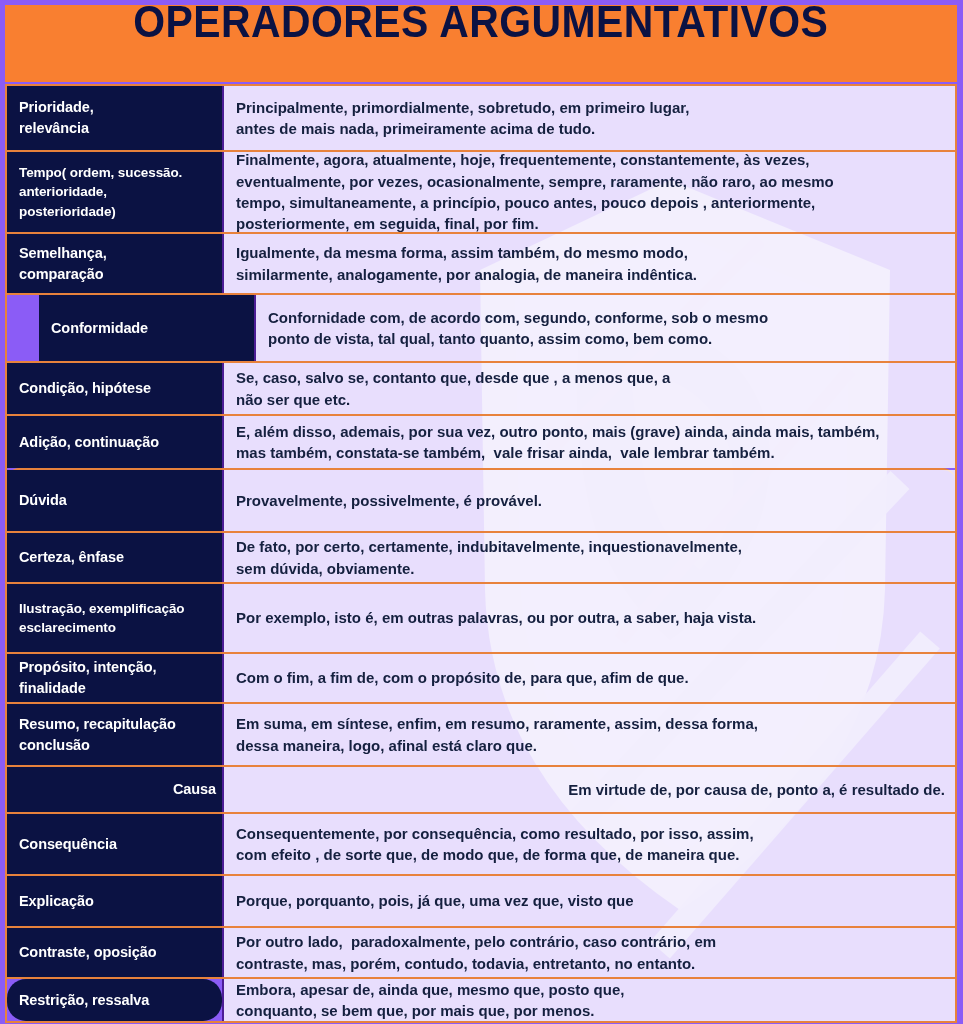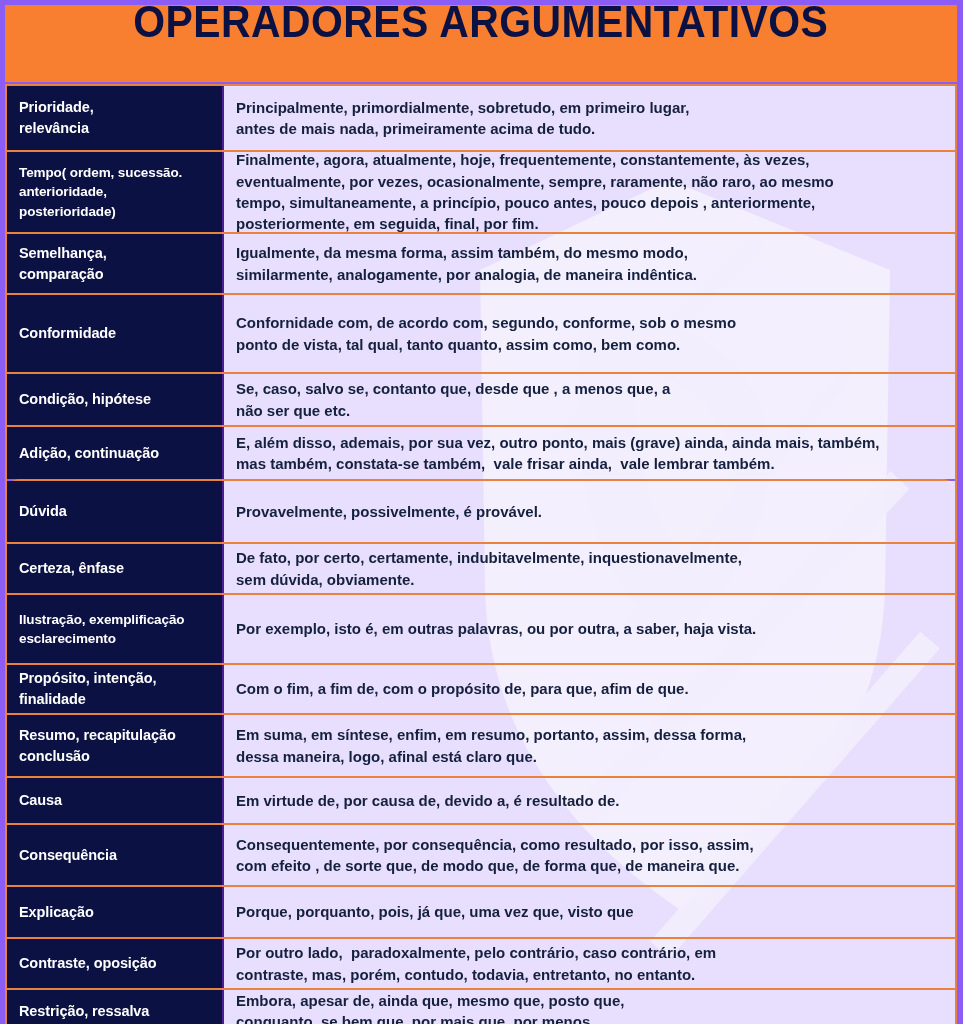--- a/index.html
+++ b/index.html
@@ -119,29 +119,29 @@
     justify-content: center;
     border-left: 2px solid #4c1d95;
     font-weight: 600;
   }
   .ops-cell .line { white-space: pre-wrap; }
 
   
   .h1  { height: 66px; }
   .h2  { height: 82px; }
   .h3  { height: 61px; }
-  .h4  { height: 79px; }
+  .h4  { height: 68px; padding-left: 32px; }
   .h5  { height: 53px; }
   .h6  { height: 54px; }
   .h7  { height: 63px; border-radius: 12px; }
   .h8  { height: 51px; }
   .h9  { height: 70px; }
   .h10 { height: 50px; }
   .h11 { height: 63px; }
-  .h12 { height: 47px; }
+  .h12 { height: 47px; text-align: right; }
   .h13 { height: 62px; }
   .h14 { height: 52px; }
   .h15 { height: 51px; }
   .h16 { height: 44px; }
 </style>
 </head>
 <body>
 
 <div id="poster">
 
@@ -252,29 +252,29 @@
 finalidade</div>
       <div class="ops-cell">
         <div class="line">Com o fim, a fim de, com o propósito de, para que, afim de que.</div>
       </div>
     </div>
 
     <div class="row h11">
       <div class="cat-cell" style="white-space: pre-line;">Resumo, recapitulação
 conclusão</div>
       <div class="ops-cell">
-        <div class="line">Em suma, em síntese, enfim, em resumo, portanto, assim, dessa forma,</div>
+        <div class="line">Em suma, em síntese, enfim, em resumo, raramente, assim, dessa forma,</div>
         <div class="line">dessa maneira, logo, afinal está claro que.</div>
       </div>
     </div>
 
     <div class="row h12">
       <div class="cat-cell" style="white-space: pre-line;">Causa</div>
       <div class="ops-cell">
-        <div class="line">Em virtude de, por causa de, devido a, é resultado de.</div>
+        <div class="line">Em virtude de, por causa de, ponto a, é resultado de.</div>
       </div>
     </div>
 
     <div class="row h13">
       <div class="cat-cell" style="white-space: pre-line;">Consequência</div>
       <div class="ops-cell">
         <div class="line">Consequentemente, por consequência, como resultado, por isso, assim,</div>
         <div class="line">com efeito , de sorte que, de modo que, de forma que, de maneira que.</div>
       </div>
     </div>
@@ -288,21 +288,21 @@
 
     <div class="row h15">
       <div class="cat-cell" style="white-space: pre-line;">Contraste, oposição</div>
       <div class="ops-cell">
         <div class="line">Por outro lado,  paradoxalmente, pelo contrário, caso contrário, em</div>
         <div class="line">contraste, mas, porém, contudo, todavia, entretanto, no entanto.</div>
       </div>
     </div>
 
     <div class="row h16">
-      <div class="cat-cell" style="white-space: pre-line;">Restrição, ressalva</div>
+      <div class="cat-cell" style="white-space: pre-line; border-radius: 19px;">Restrição, ressalva</div>
       <div class="ops-cell">
         <div class="line">Embora, apesar de, ainda que, mesmo que, posto que,</div>
         <div class="line">conquanto, se bem que, por mais que, por menos.</div>
       </div>
     </div>
 
   </div>
 </div>
 
 </body></html>

